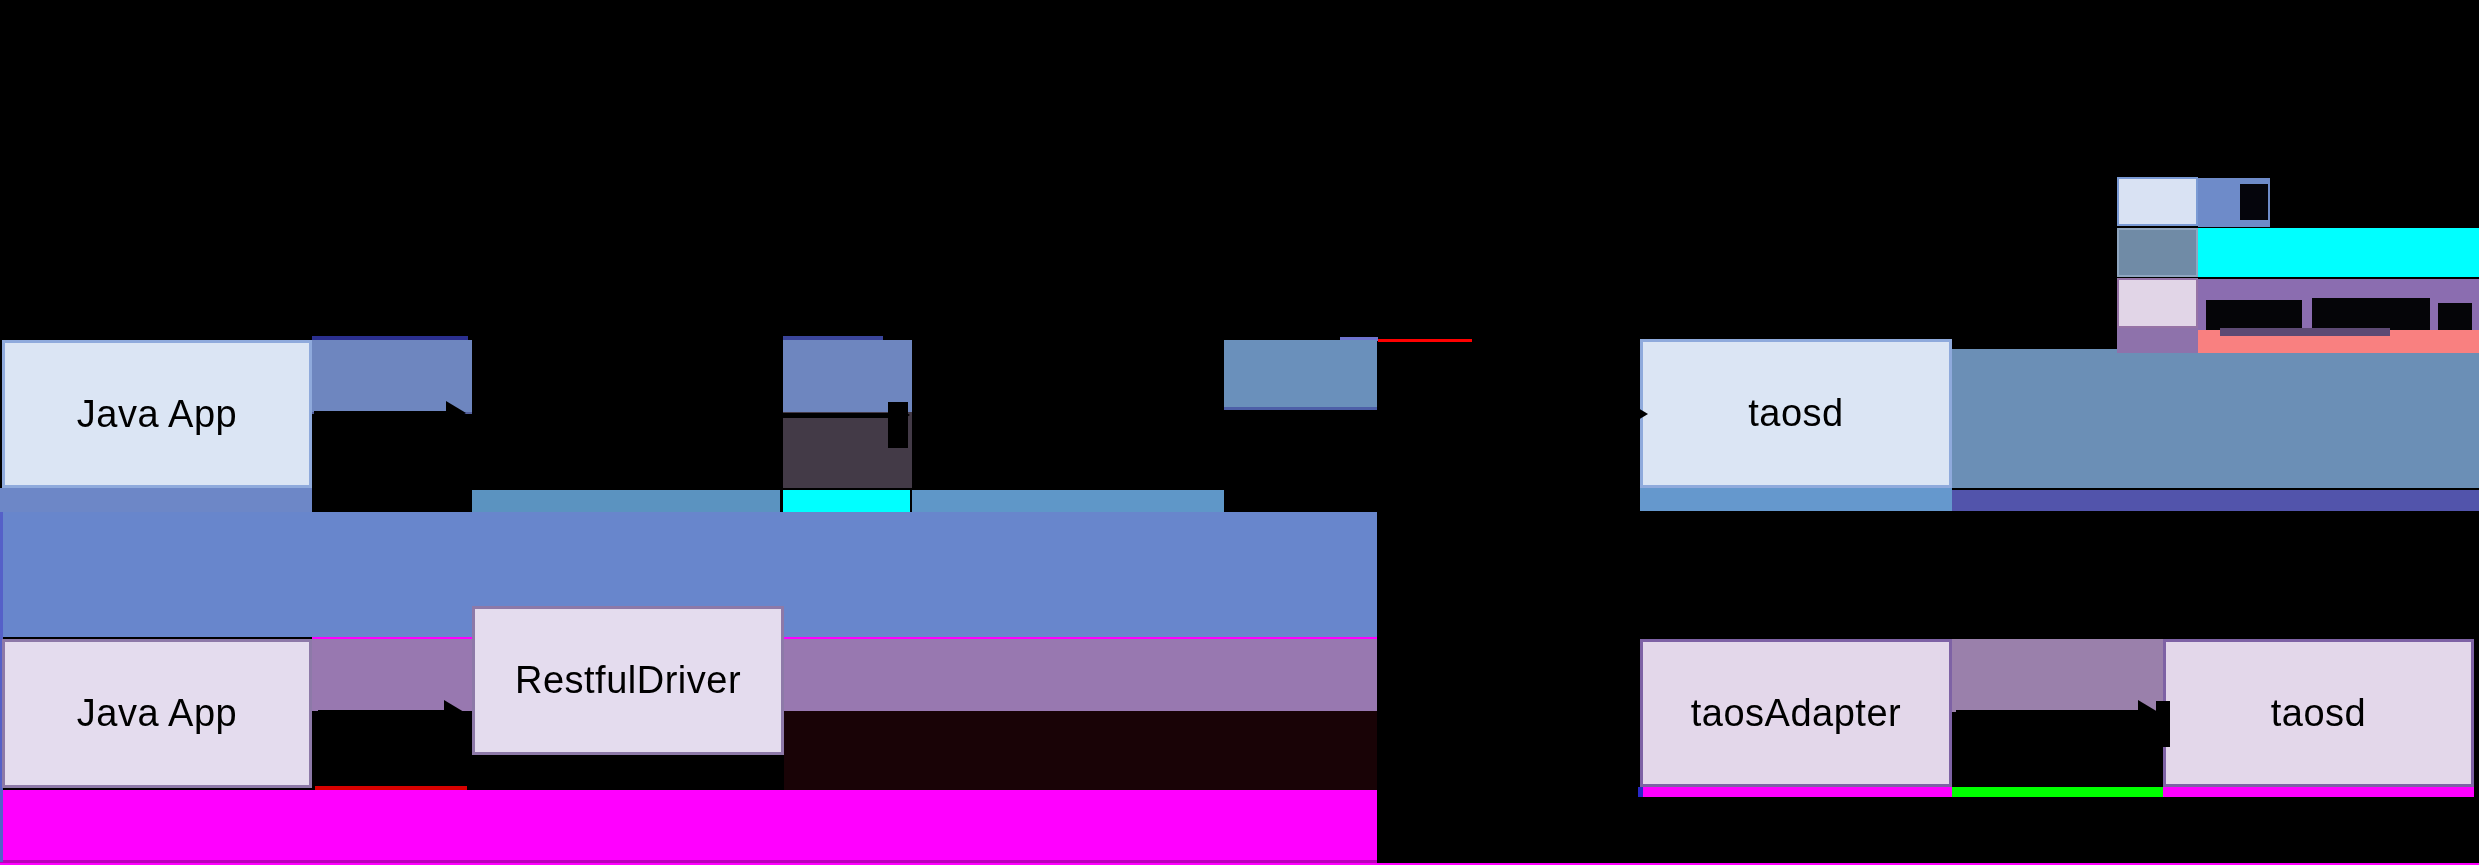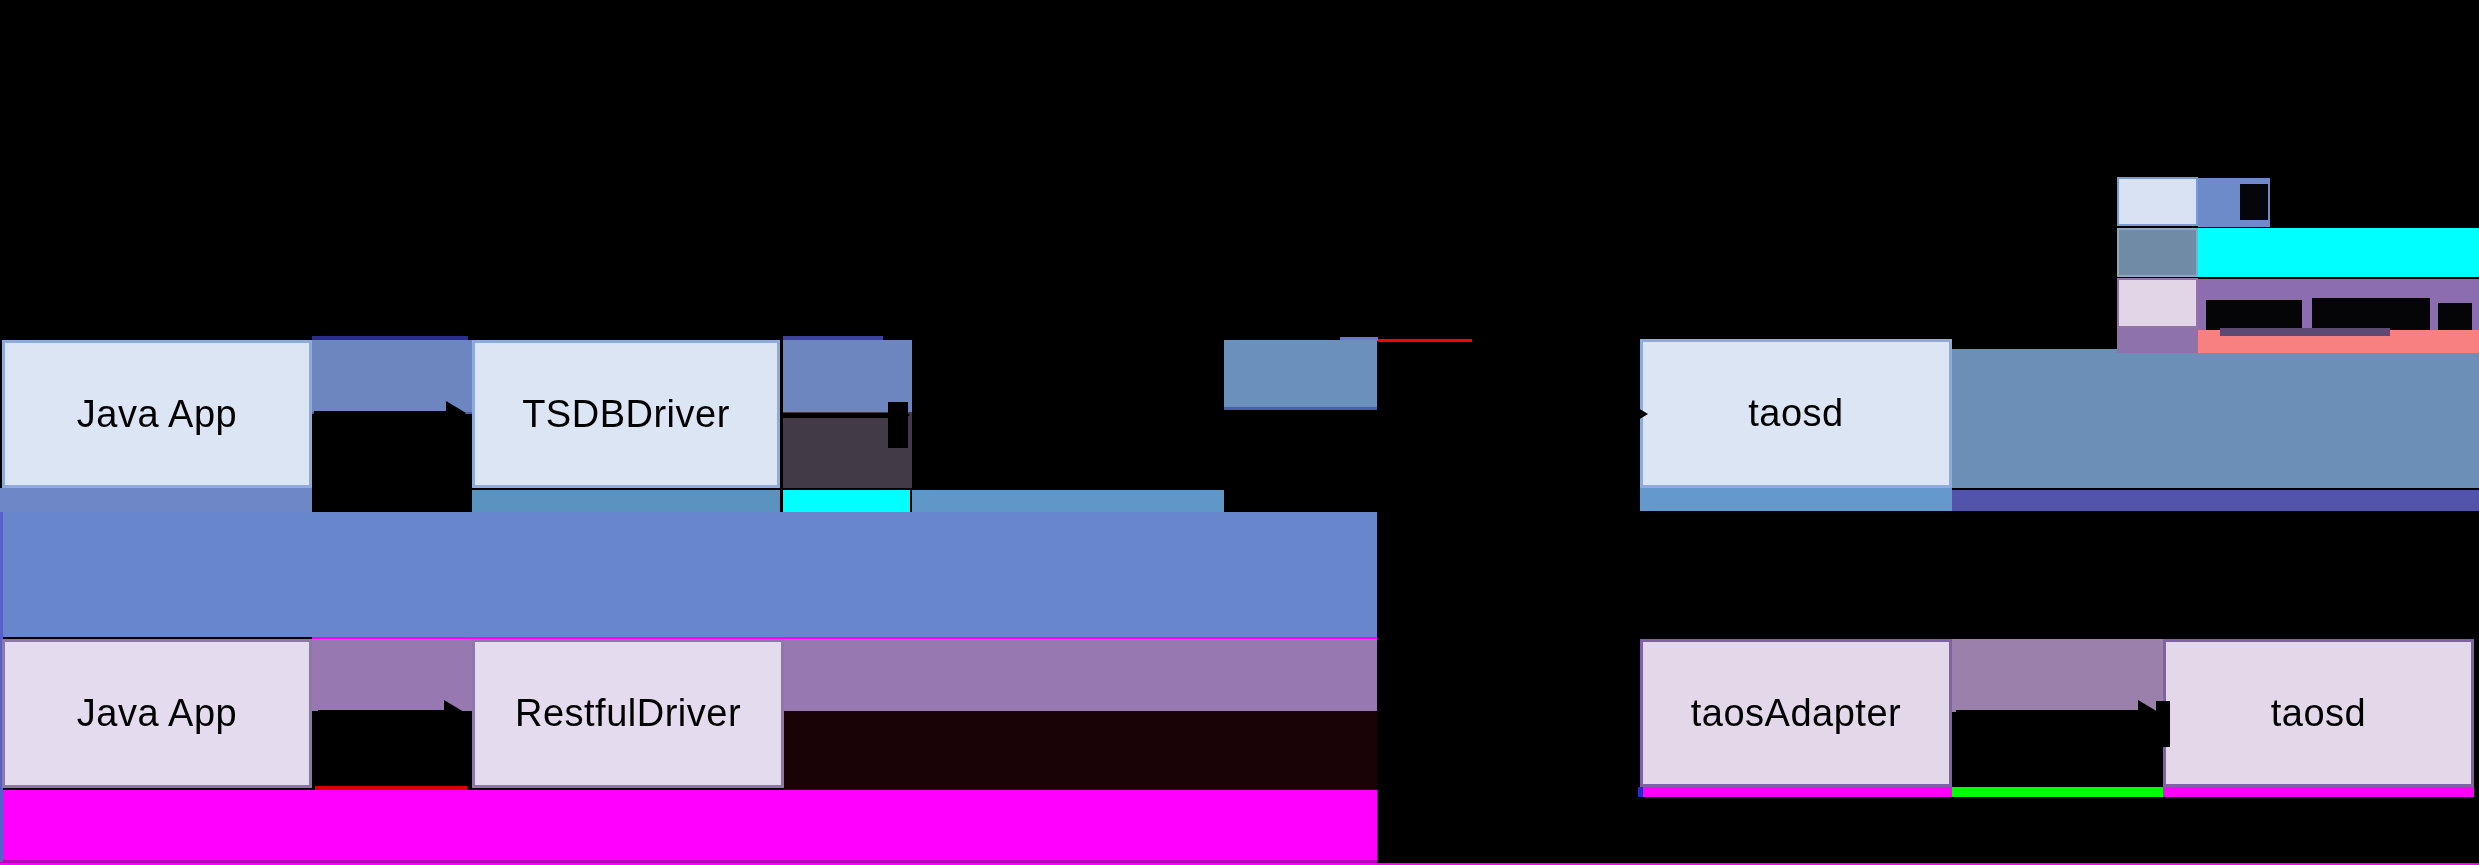--- a/index.html
+++ b/index.html
@@ -42,28 +42,25 @@
   <div class="abs" style="left:784px;top:711px;width:593px;height:79px;background:#190306;"></div>
   <div class="abs" style="left:315px;top:786px;width:152px;height:8px;background:#d90000;"></div>
 
   <div class="abs" style="left:0;top:790px;width:1377px;height:71px;background:#ff00ff;"></div>
   <div class="abs" style="left:0;top:860px;width:1377px;height:3px;background:#bb00bb;"></div>
   <div class="abs" style="left:0;top:512px;width:3px;height:350px;background:#5560c8;"></div>
 
   <div class="node node-blue" style="left:2px;top:340px;width:310px;height:148px;">
     <span>Java App</span>
   </div>
-  <div class="node node-blue" style="left:472px;top:340px;width:308px;height:148px;">
-    <span>TSDBDriver</span>
-  </div>
 
   <div class="node node-lav" style="left:2px;top:639px;width:310px;height:149px;">
     <span>Java App</span>
   </div>
-  <div class="node node-lav" style="left:472px;top:639px;width:312px;height:149px;">
+  <div class="node node-lav" style="left:472px;top:606px;width:312px;height:149px;">
     <span>RestfulDriver</span>
   </div>
 
   <div class="arrow-line" style="left:314px;top:411px;width:132px;height:4px;"></div>
   <div class="arrow-head" style="left:446px;top:401px;"></div>
 
   <div class="arrow-line" style="left:783px;top:413px;width:107px;height:5px;"></div>
   <div class="arrow-head" style="left:890px;top:403px;"></div>
   <div class="abs" style="left:888px;top:402px;width:20px;height:46px;background:#000;"></div>
 

